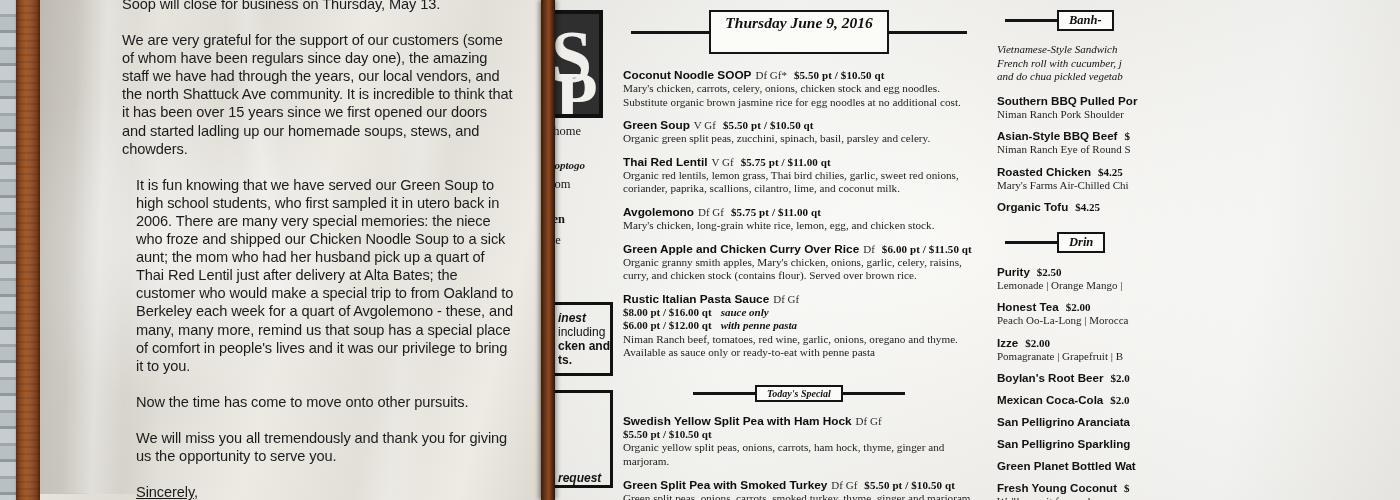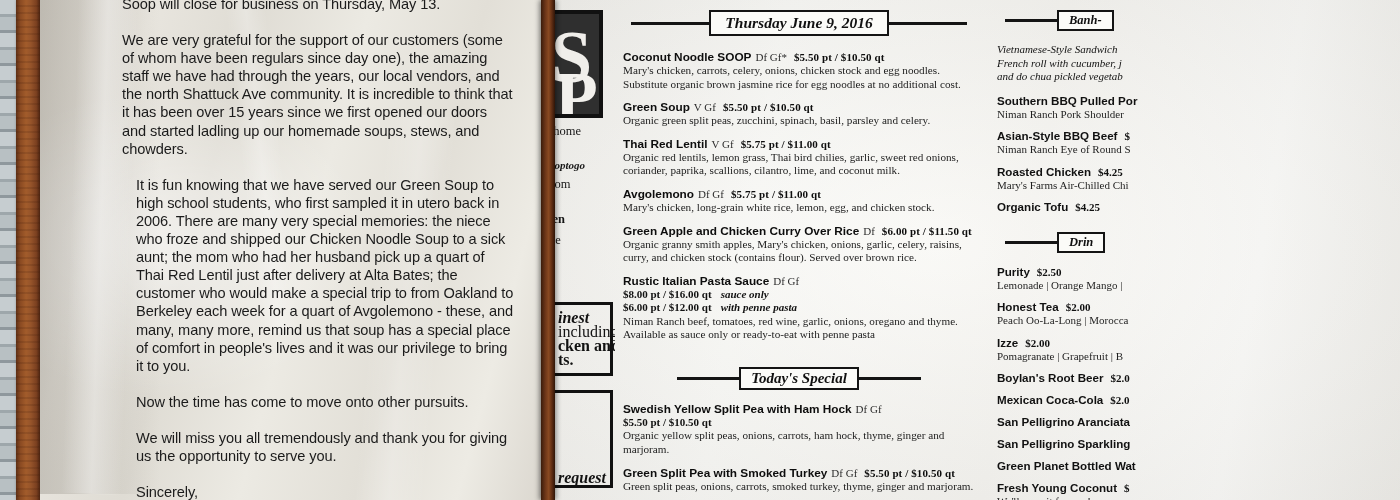--- a/index.html
+++ b/index.html
@@ -94,21 +94,21 @@
     padding: 0 30px 0 82px;
     color: #1b1b1b;
     font-family: "Liberation Sans", sans-serif;
     font-size: 14.6px;
     line-height: 18.1px;
     letter-spacing: -0.1px;
   }
   .letter-body p { margin: 0 0 18px 0; }
   .letter-body p.first { margin-top: 1px; }
   .letter-body p.indent { padding-left: 14px; }
-  .letter-body p.signoff { padding-left: 14px; margin-bottom: 3px; }
+  .letter-body p.signoff { padding-left: 14px; margin-bottom: 3px; text-decoration: underline; }
   .letter-body p.signoff span { display: block; }
 
   
   .menu {
     position: absolute;
     left: 553px; top: -4px;
     width: 852px; height: 508px;
     background: linear-gradient(100deg, #f3f2ee 0%, #fbfbf8 25%, #f6f5f1 55%, #fdfdfb 80%, #f2f1ed 100%);
     color: #111;
     z-index: 3;
@@ -173,22 +173,22 @@
   .col-logo .clip-line.ital { font-style: italic; font-weight: 700; font-size: 11px; }
   .col-logo .clip-line.b { font-weight: 700; }
   .col-logo .gap-s { height: 14px; }
   .col-logo .gap-l { height: 54px; }
 
   .clip-box {
     margin-left: -40px;
     width: 100px;
     border: 3px solid #111;
     padding: 6px 8px 6px 42px;
-    font-family: Liberation Serif, serif;
-    font-size: 16px;
+    font-family: Liberation Sans, sans-serif;
+    font-size: 12px;
     line-height: 14px;
     color: #121212;
     white-space: nowrap;
   }
   .clip-box.tall { height: 98px; }
   .clip-box b { font-weight: 700; }
   .clip-box i { font-style: italic; font-weight: 700; }
 
   
   .col-main {
@@ -218,29 +218,29 @@
   .divider .boxtitle {
     border: 2px solid #141414;
     padding: 1px 12px 2px 12px;
     font-family: "Liberation Serif", serif;
     font-style: italic;
     font-weight: 700;
     font-size: 15px;
     white-space: nowrap;
     background: #fbfbf8;
   }
-  .divider.small .boxtitle { font-size: 15px; padding: 1px 10px; text-align: center; }
+  .divider.small .boxtitle { font-size: 10px; padding: 1px 10px; text-align: center; }
   .divider.small .rule.l { width: 62px; }
   .divider.small .rule.r { width: 62px; }
   .divider.right-col { margin-left: 8px; }
   .divider.right-col .rule.l { width: 52px; }
   .divider.right-col .boxtitle { font-size: 12.5px; padding: 1px 10px; }
 
   .date-divider { justify-content: center; margin-bottom: 14px; }
-  .date-divider .boxtitle { font-size: 15.5px; padding: 2px 14px 2px 14px; }
+  .date-divider .boxtitle { font-size: 15.5px; padding: 2px 14px 20px 14px; }
 
   
   .item { margin-bottom: 9px; }
   .item .nameline {
     font-family: "Liberation Sans", sans-serif;
     font-weight: 700;
     font-size: 11.8px;
     line-height: 14px;
     color: #0d0d0d;
     white-space: nowrap;

